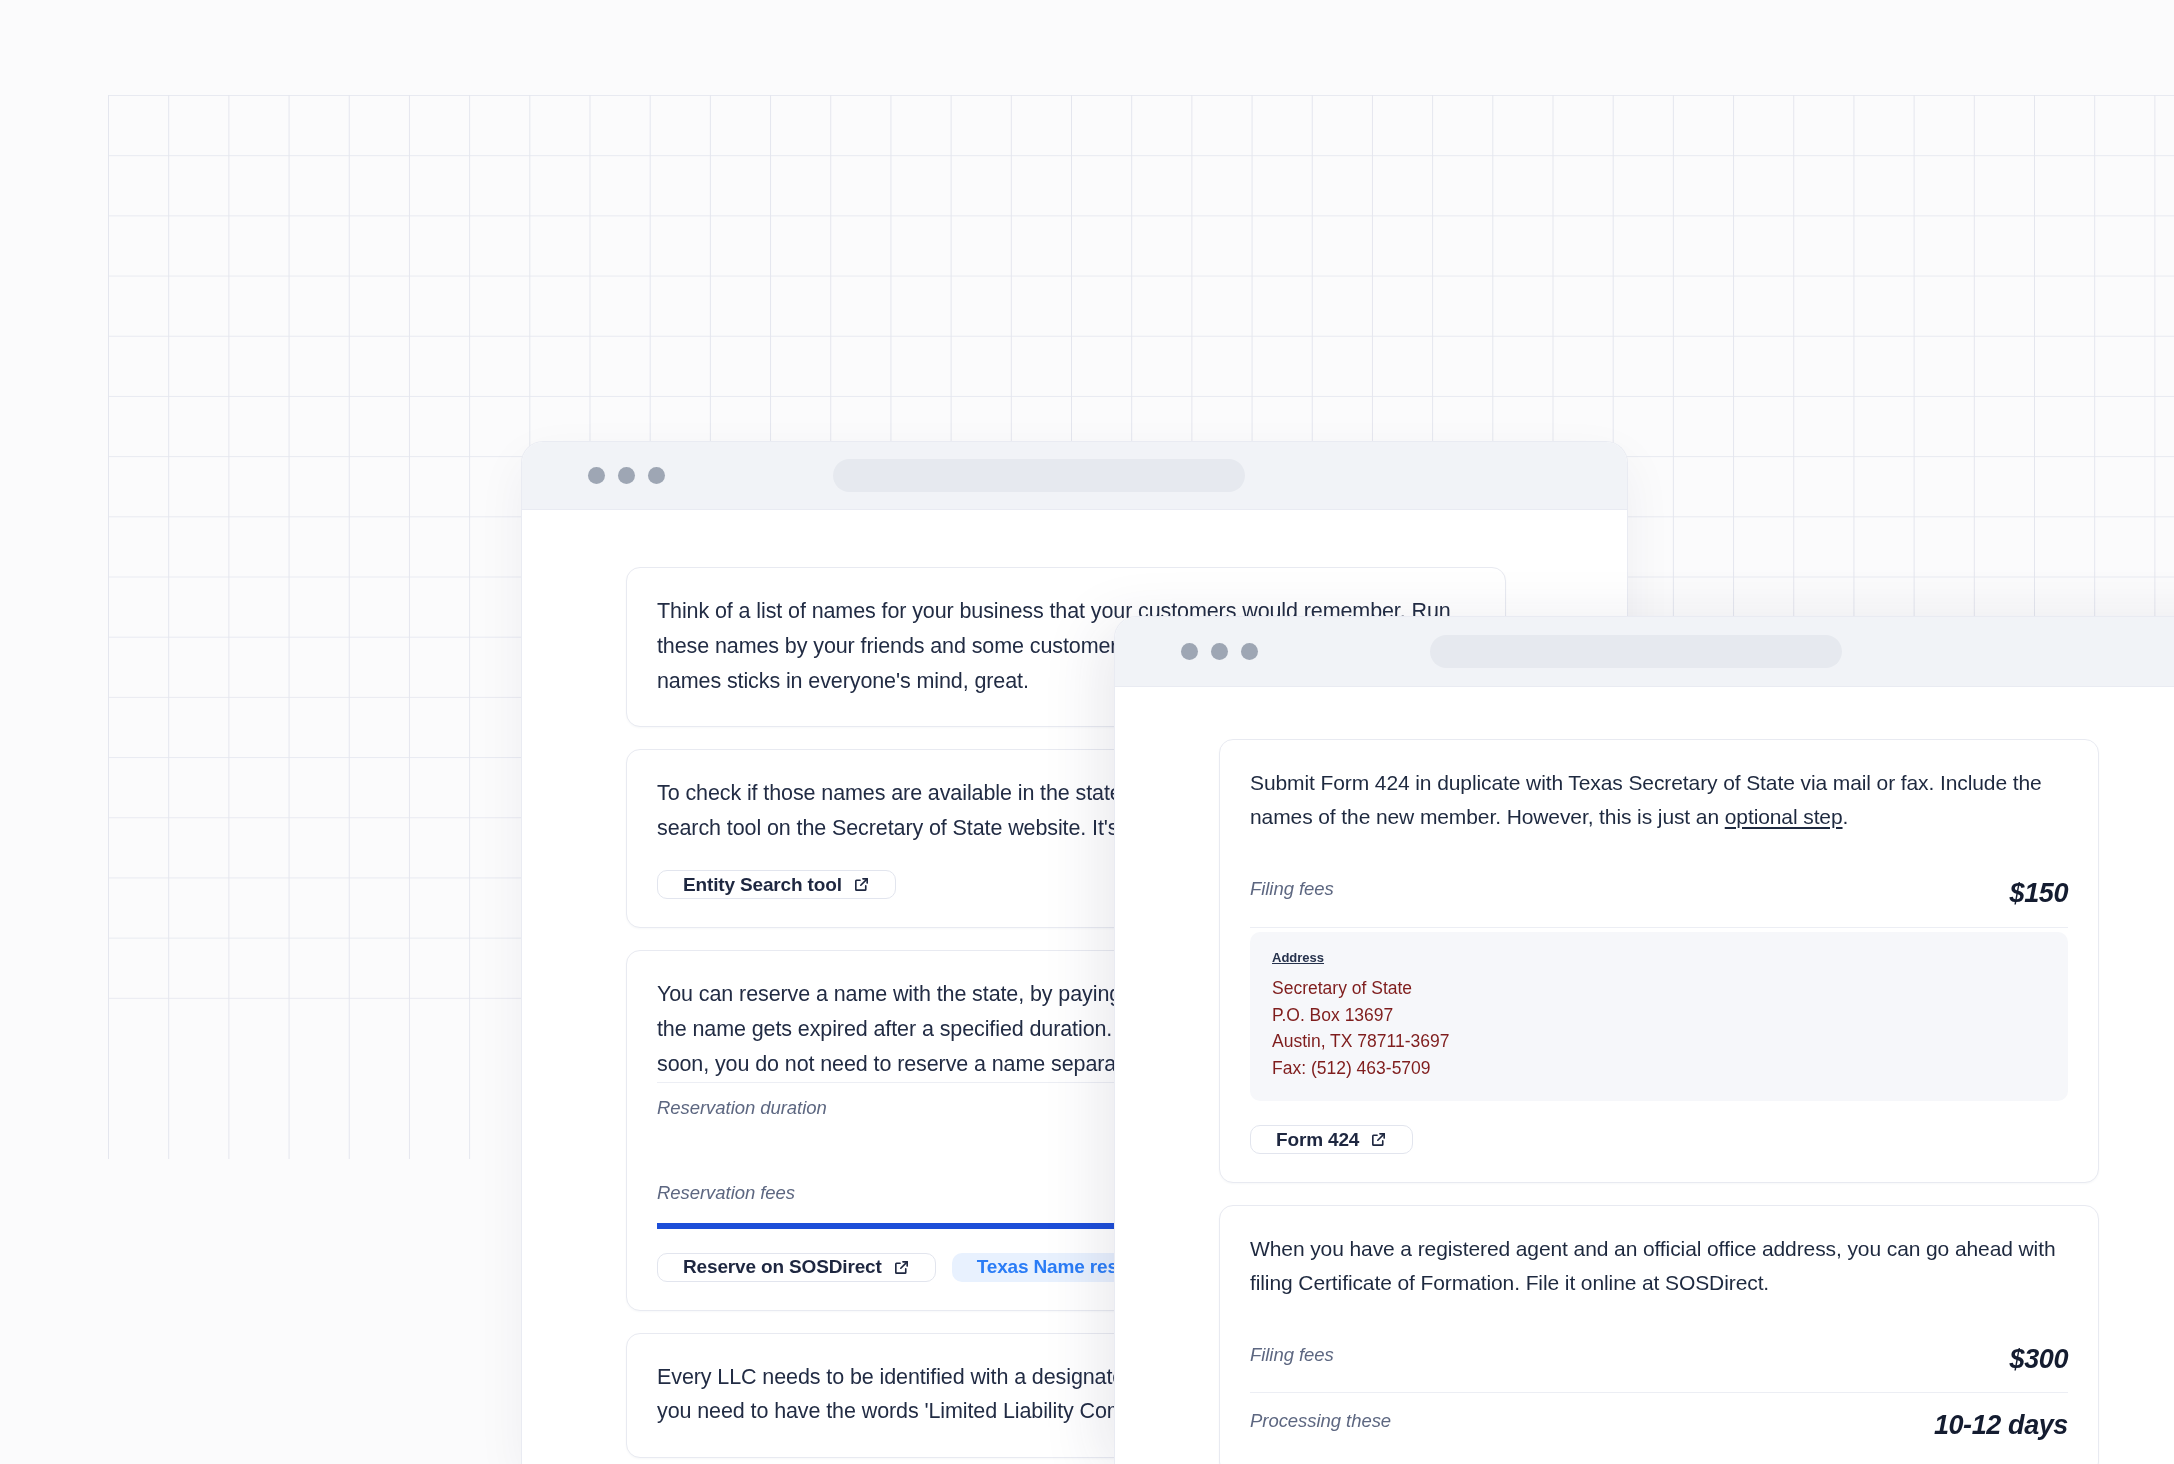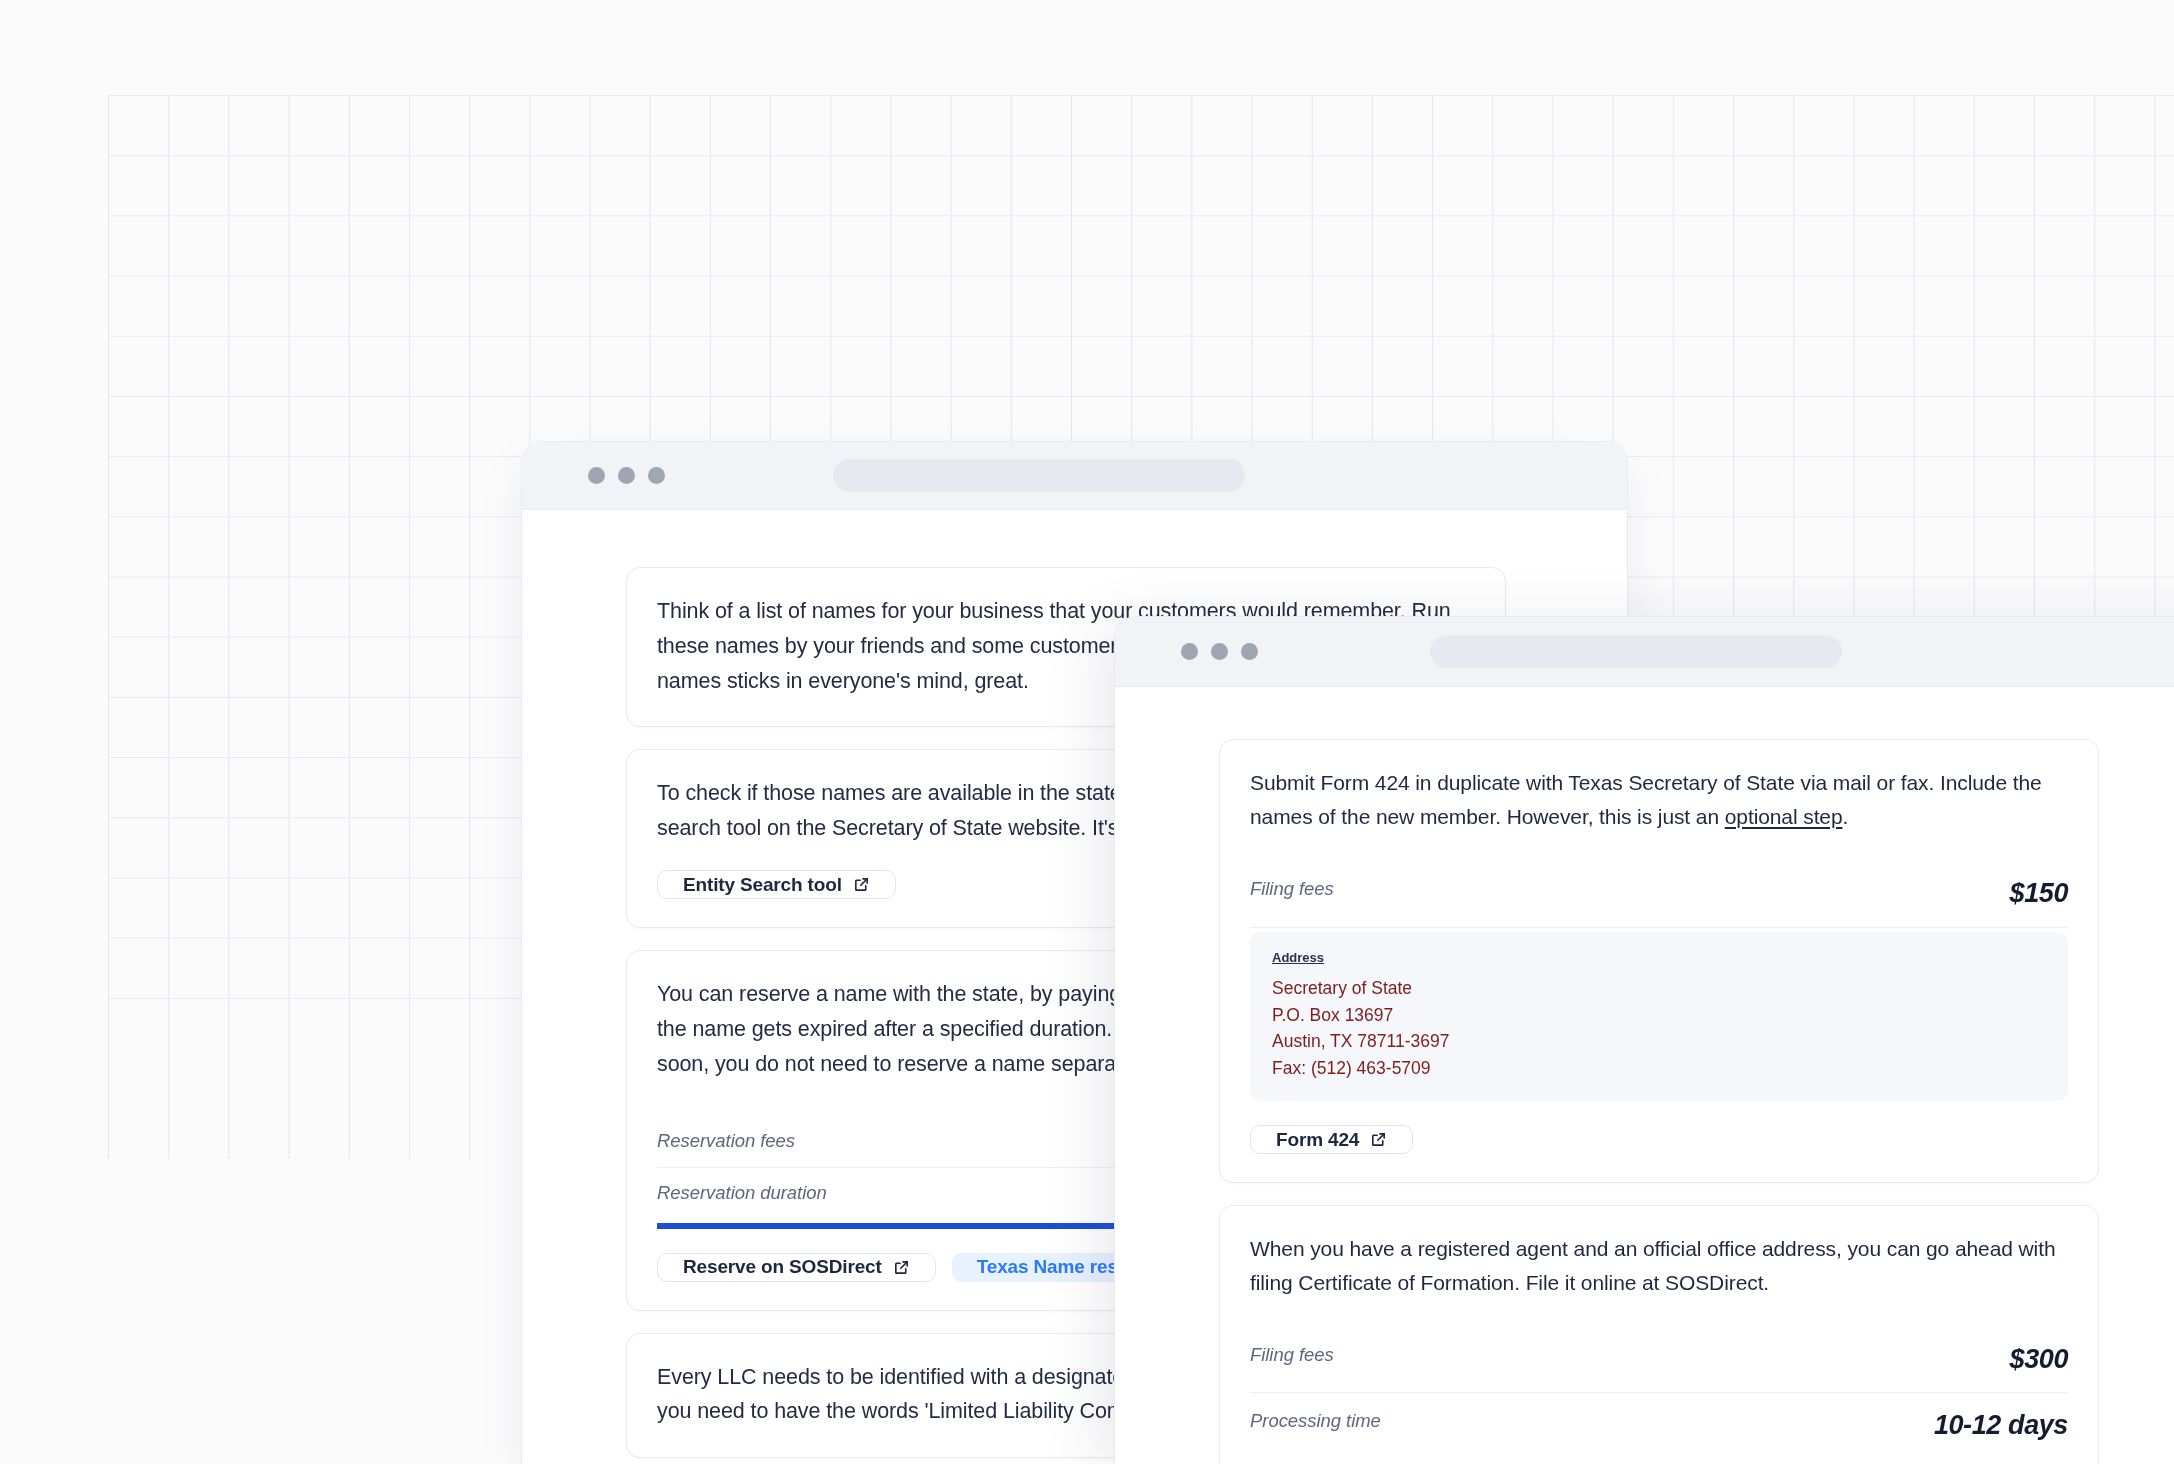--- a/index.html
+++ b/index.html
@@ -277,27 +277,27 @@
                 </span>
               </button>
             </div>
           </div>
         </div>
 
         <div class="card">
           <div class="card-pad">
             <p class="para">You can reserve a name with the state, by paying reservation fees. The reservation of the name gets expired after a specified duration. If you are filing certificate of formation soon, you do not need to reserve a name separately.</p>
 
+            <div class="kv noval">
+              <span class="k">Reservation duration</span>
+              <span class="v"></span>
+            </div>
+
             <div class="kv first noval" style="border-top:none; padding-top:28px;">
               <span class="k">Reservation fees</span>
-              <span class="v"></span>
-            </div>
-
-            <div class="kv noval">
-              <span class="k">Reservation duration</span>
               <span class="v"></span>
             </div>
 
             <div class="btn-row" style="border-top:6px solid #1d4ed8; padding-top:24px; margin-top:4px;">
               <button class="btn">
                 <span class="lbl">Reserve on SOSDirect</span>
                 <span class="ico">
                   <svg width="17" height="17" viewBox="0 0 24 24" fill="none" stroke="#1e2740" stroke-width="2.3" stroke-linecap="round" stroke-linejoin="round">
                     <path d="M14 4h6v6"></path>
                       <path d="M20 4 11 13"></path>
@@ -377,21 +377,21 @@
         <div class="card">
           <div class="card-pad">
             <p class="para">When you have a registered agent and an official office address, you can go ahead with filing Certificate of Formation. File it online at SOSDirect.</p>
 
             <div class="kv first" style="border-top:none; padding-top:24px; padding-bottom:17px; border-bottom:1px solid #eceef4;">
               <span class="k">Filing fees</span>
               <span class="v">$300</span>
             </div>
 
             <div class="kv" style="border-top:none; padding-top:17px; padding-bottom:6px;">
-              <span class="k">Processing time</span>
+              <span class="k">Processing these</span>
               <span class="v">10-12 days</span>
             </div>
 
           </div>
         </div>
 
       </div>
     </div>
   </div>
 

